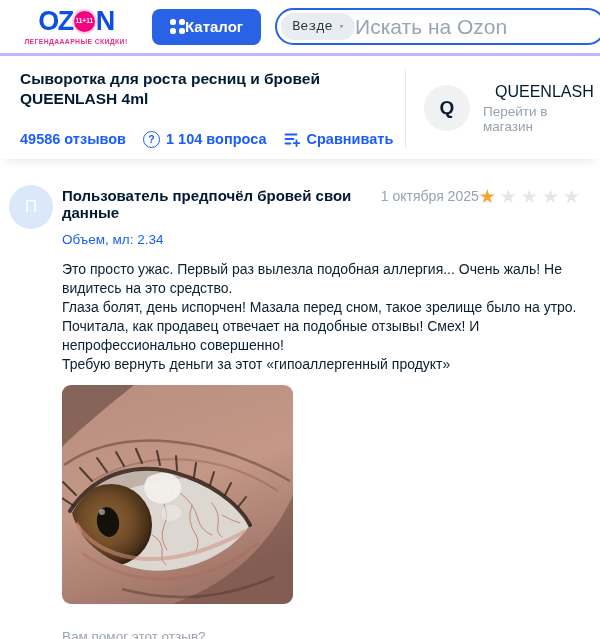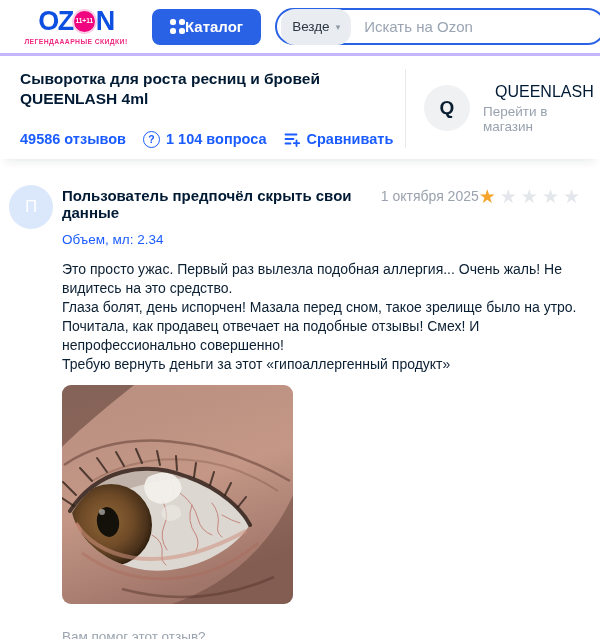--- a/index.html
+++ b/index.html
@@ -21,25 +21,25 @@
   .catalog-btn { margin-left:20px; height:36px; border:none; cursor:pointer;
     background:#2962e4; color:#fff; font-weight:700; font-size:15px;
     font-family:inherit; border-radius:8px; padding:0 18px;
     display:flex; align-items:center; flex:none; }
   .grid-icon { width:15px; height:15px; display:grid; grid-template-columns:1fr 1fr;
     gap:2.5px; }
   .grid-icon i { background:#fff; border-radius:2.5px; }
   .search-bar { flex:1; height:37px; margin-left:14px; margin-right:-6px;
     border:2px solid #2962e4; border-radius:19px; display:flex; align-items:center;
     padding:0 4px; background:#fff; }
-  .scope-pill { height:36px; background:#e9edf2; border-radius:14px; padding:0 11px;
+  .scope-pill { height:27px; background:#e9edf2; border-radius:14px; padding:0 11px;
     display:flex; align-items:center; gap:6px; font-size:13.5px; color:#2c3540;
-    cursor:pointer; flex:none; }
+    cursor:pointer; flex:none;font-family:Liberation Mono, monospace; }
   .scope-caret { font-size:9px; color:#8f99a6; }
-  .search-placeholder { margin-left:13px; font-size:15px; color:#9aa4b2; }
+  .search-placeholder { font-size:21px; color:#9aa4b2; }
 
   
   .product-bar { display:flex; align-items:stretch; padding:13px 0 11px 20px;
     background:#fff; box-shadow:0 7px 9px -5px rgba(0,26,52,.10);
     position:relative; z-index:2; }
   .product-info { flex:1; min-width:0; }
   .product-title { font-size:15.5px; font-weight:700; line-height:1.32;
     color:#001a34; white-space:pre-line; }
   .links-row { display:flex; align-items:center; gap:17px; margin-top:21px;
     font-size:14.5px; font-weight:600; color:#1a5cff; }
@@ -143,21 +143,21 @@
       <div class="shop-link">Перейти в магазин</div>
     </div>
   </div>
 </section>
 
 <main class="review">
   <div class="review-avatar">П</div>
 
   <div class="review-content">
     <div class="head-row">
-      <span class="author">Пользователь предпочёл скрыть свои данные</span>
+      <span class="author">Пользователь предпочёл бровей свои данные</span>
       <span class="review-date">1 октября 2025</span>
       <span class="stars">
           <span class="star filled">★</span>
           <span class="star">★</span>
           <span class="star">★</span>
           <span class="star">★</span>
           <span class="star">★</span>
         </span>
     </div>
 

